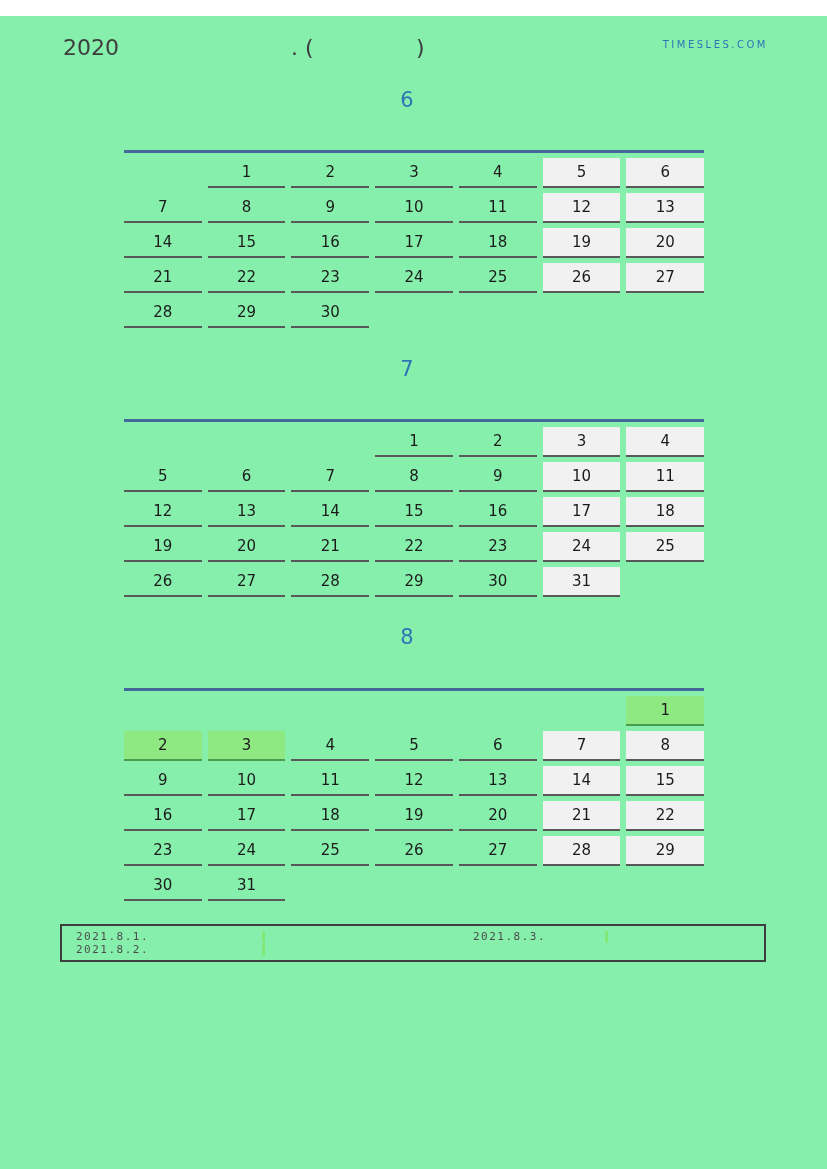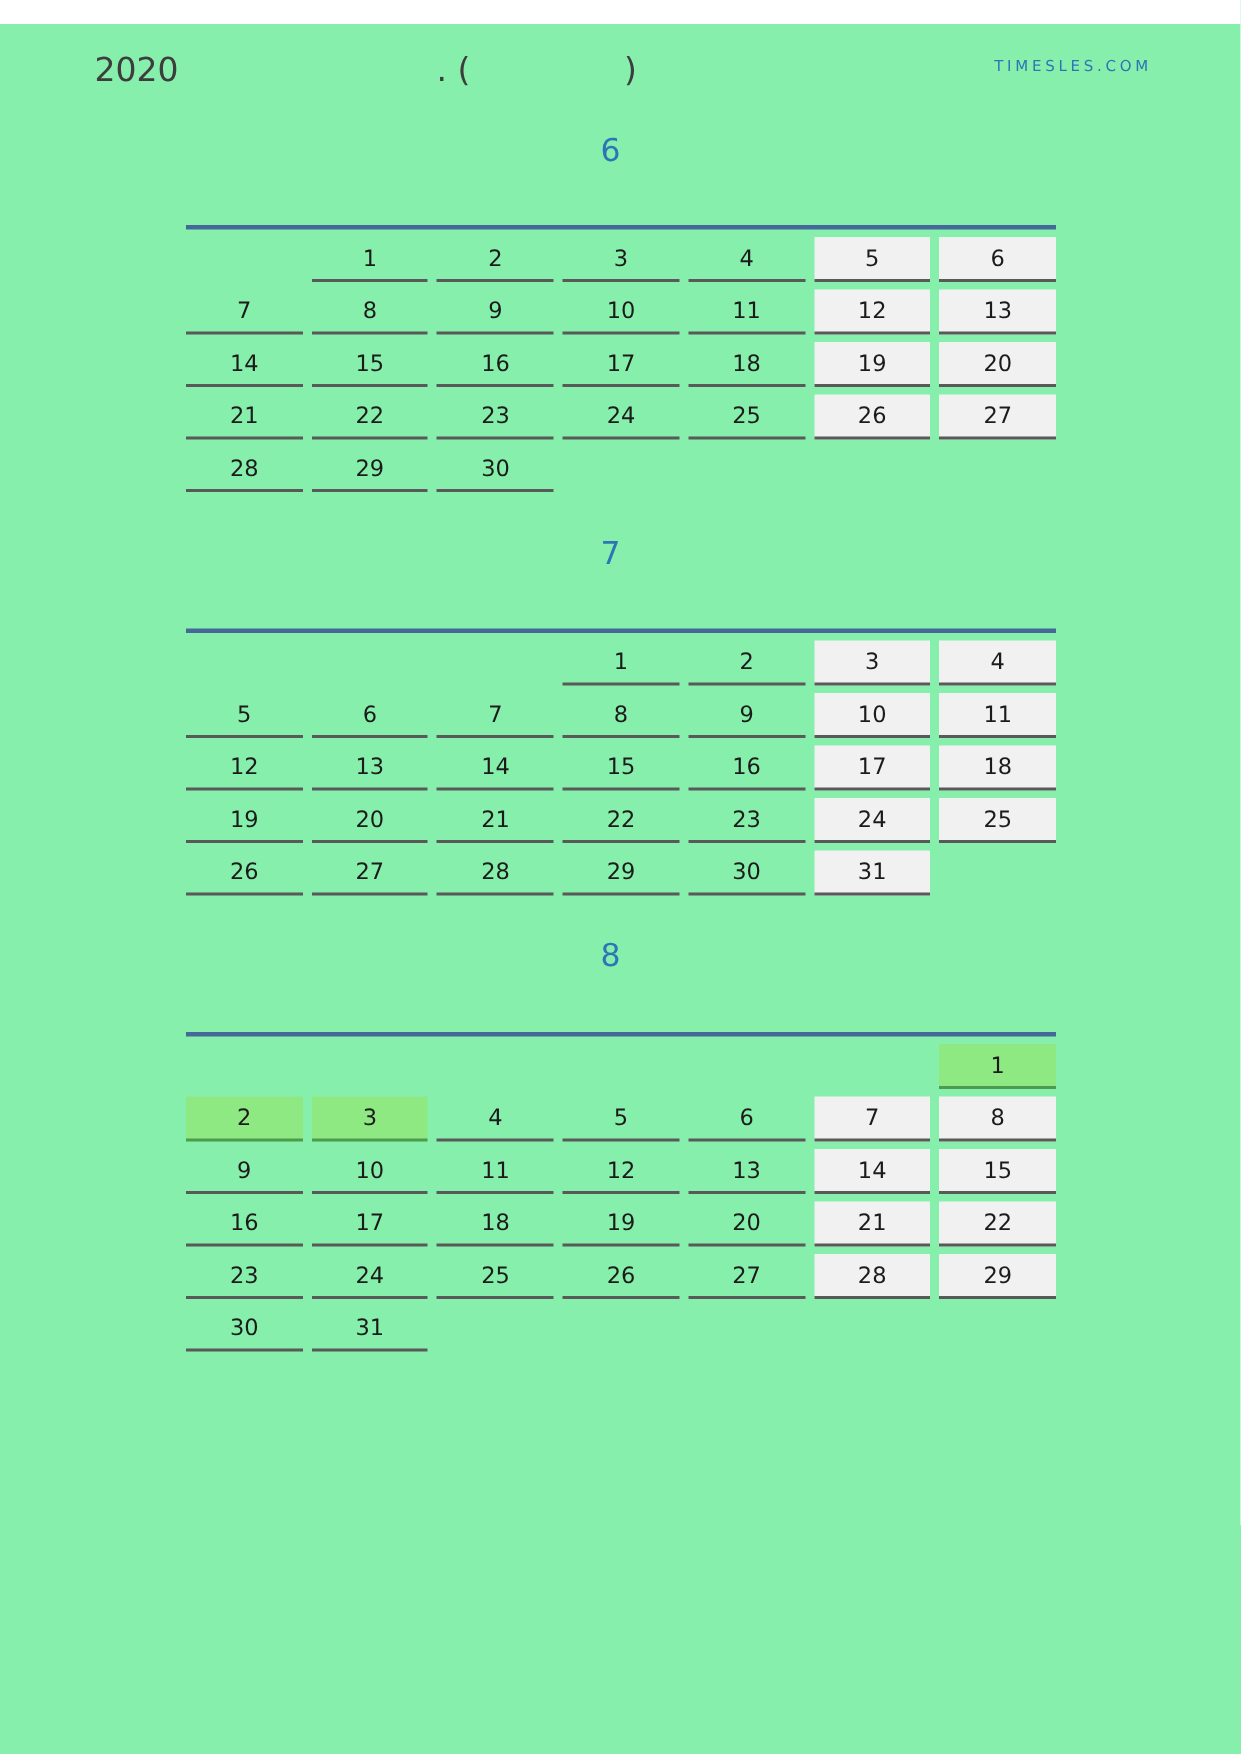--- a/index.html
+++ b/index.html
@@ -212,14 +212,22 @@
         <div class="cell day">30</div>
         <div class="cell day">31</div>
         <div class="cell empty"></div>
         <div class="cell empty"></div>
         <div class="cell empty"></div>
         <div class="cell empty"></div>
         <div class="cell empty"></div>
       </div>
     </div>
 
+  <div class="legend">
+    <span class="l-date-0">2021.8.1.</span>
+    <span class="l-date-1">2021.8.2.</span>
+    <span class="l-date-2">2021.8.3.</span>
+    <span class="l-mark l-mark-0"></span>
+    <span class="l-mark l-mark-1"></span>
+    <span class="l-mark l-mark-2"></span>
+  </div>
 
 </div>
 
 </body></html>

